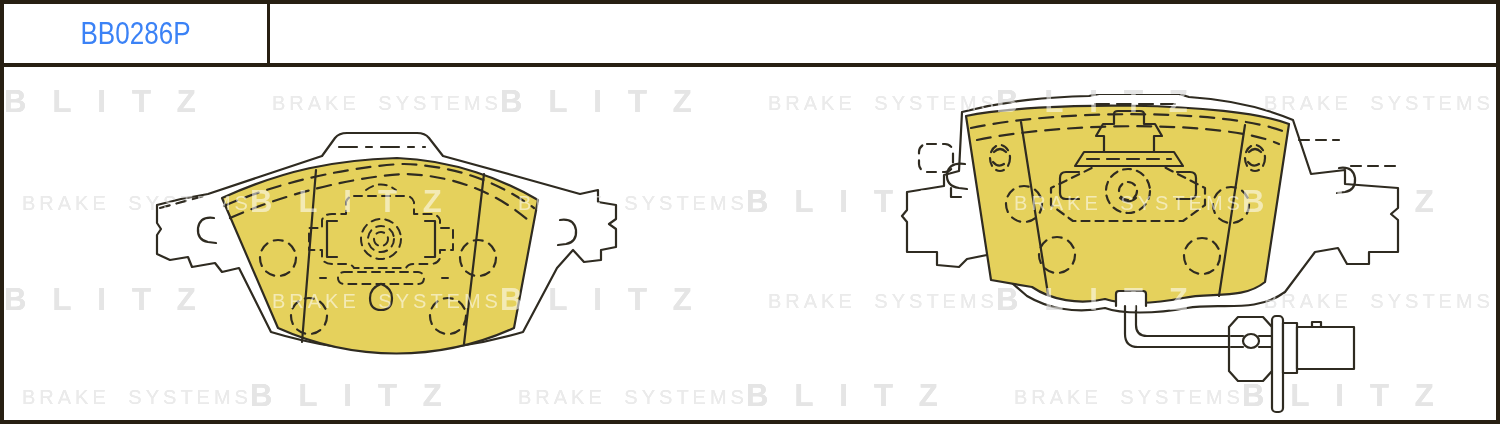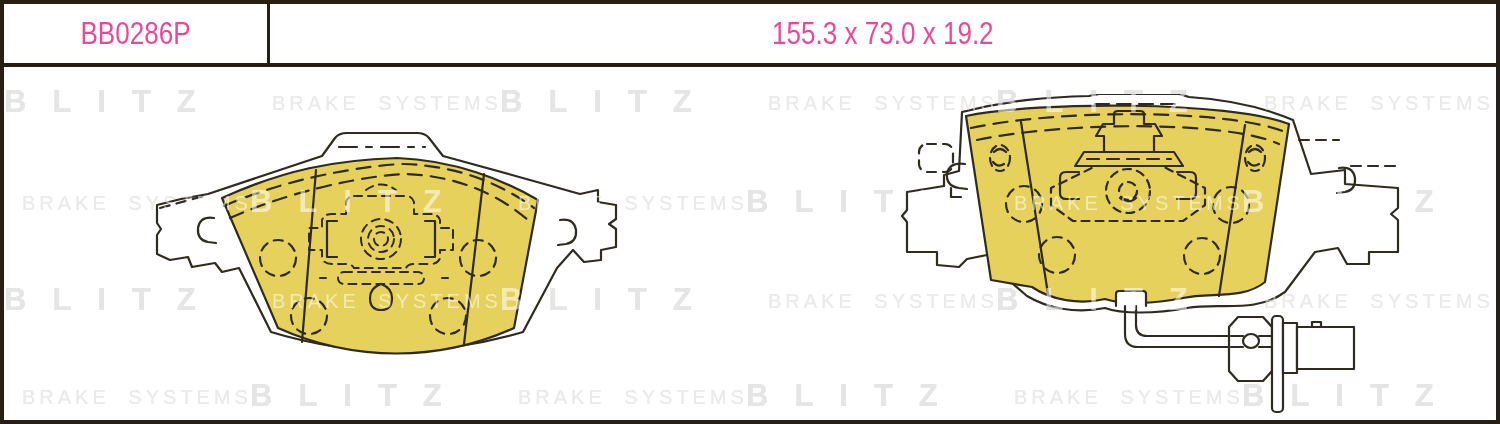--- a/index.html
+++ b/index.html
@@ -16,21 +16,21 @@
   .header{
     position:absolute;left:0;top:0;right:0;height:59px;
     display:flex;
     border-bottom:4px solid var(--frame,#271f12);
     background:#fff;
     z-index:6;
   }
   .hcell{
     display:flex;align-items:center;justify-content:center;
     height:100%;
-    color:#ec4899;
+    color:#3b82f6;
     font-size:31px;
     white-space:nowrap;
   }
   .hcell .cond{display:inline-block;transform:scaleX(.84);}
   .hc1{width:266px;border-right:3px solid var(--frame,#271f12);box-sizing:border-box;}
   .hc2{width:481px;border-right:3px solid var(--frame,#271f12);box-sizing:border-box;}
   .hc3{flex:1;}
   
   .wm-layer{position:absolute;left:0;top:0;right:0;bottom:0;pointer-events:none;}
   .wm-under{z-index:1;}
@@ -54,23 +54,20 @@
   .fig-right{left:895px;top:90px;}
 </style>
 </head>
 <body>
 
 <div class="frame" style="--bg: #ffffff; --frame: #271f12; --line: #2f2b21; --yellow: #e5d15c;">
 
   <div class="header">
     <div class="hcell hc1">
       <span class="cond">BB0286P</span>
-    </div>
-    <div class="hcell hc3">
-      <span class="cond">155.3 x 73.0 x 19.2</span>
     </div>
   </div>
 
   <div class="wm-layer wm-under">
       <div class="wm-row" style="top: 82px; left: 0px;">
         <div class="wm-pair">
           <span class="wm-b">BLITZ</span>
           <span class="wm-s">BRAKE SYSTEMS</span>
         </div>
         <div class="wm-pair">

